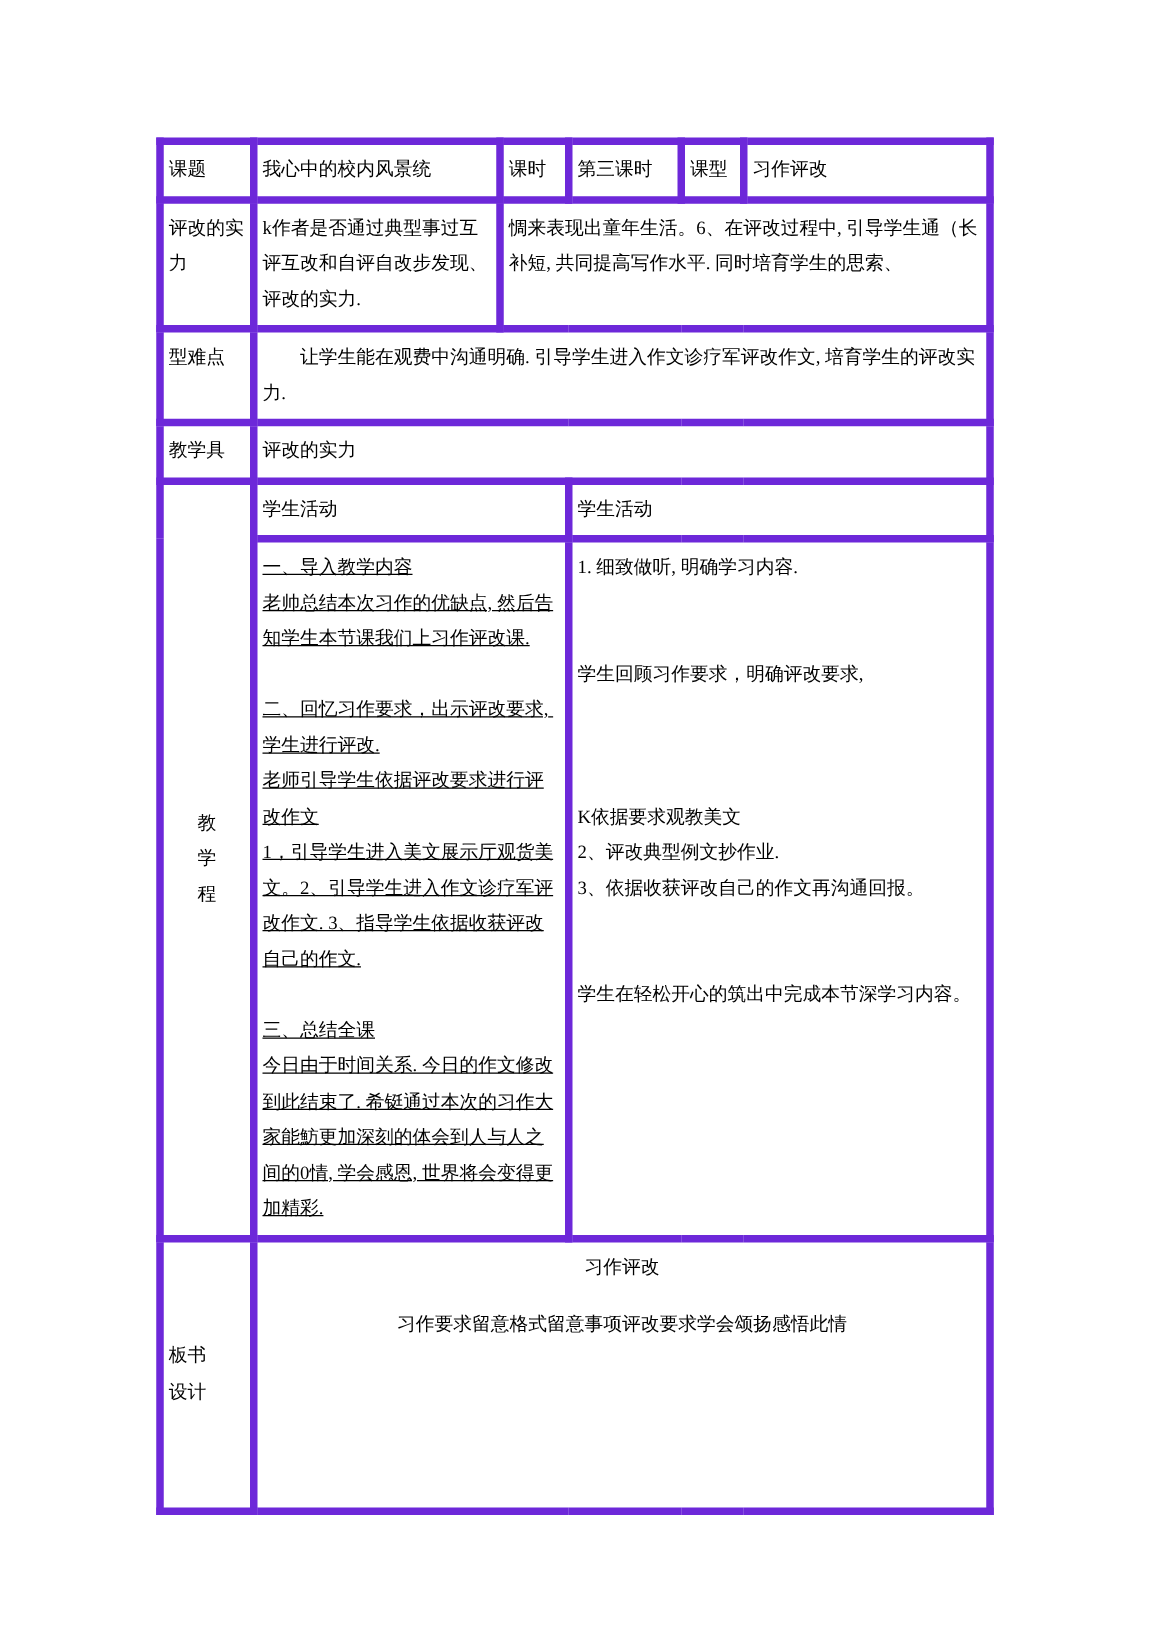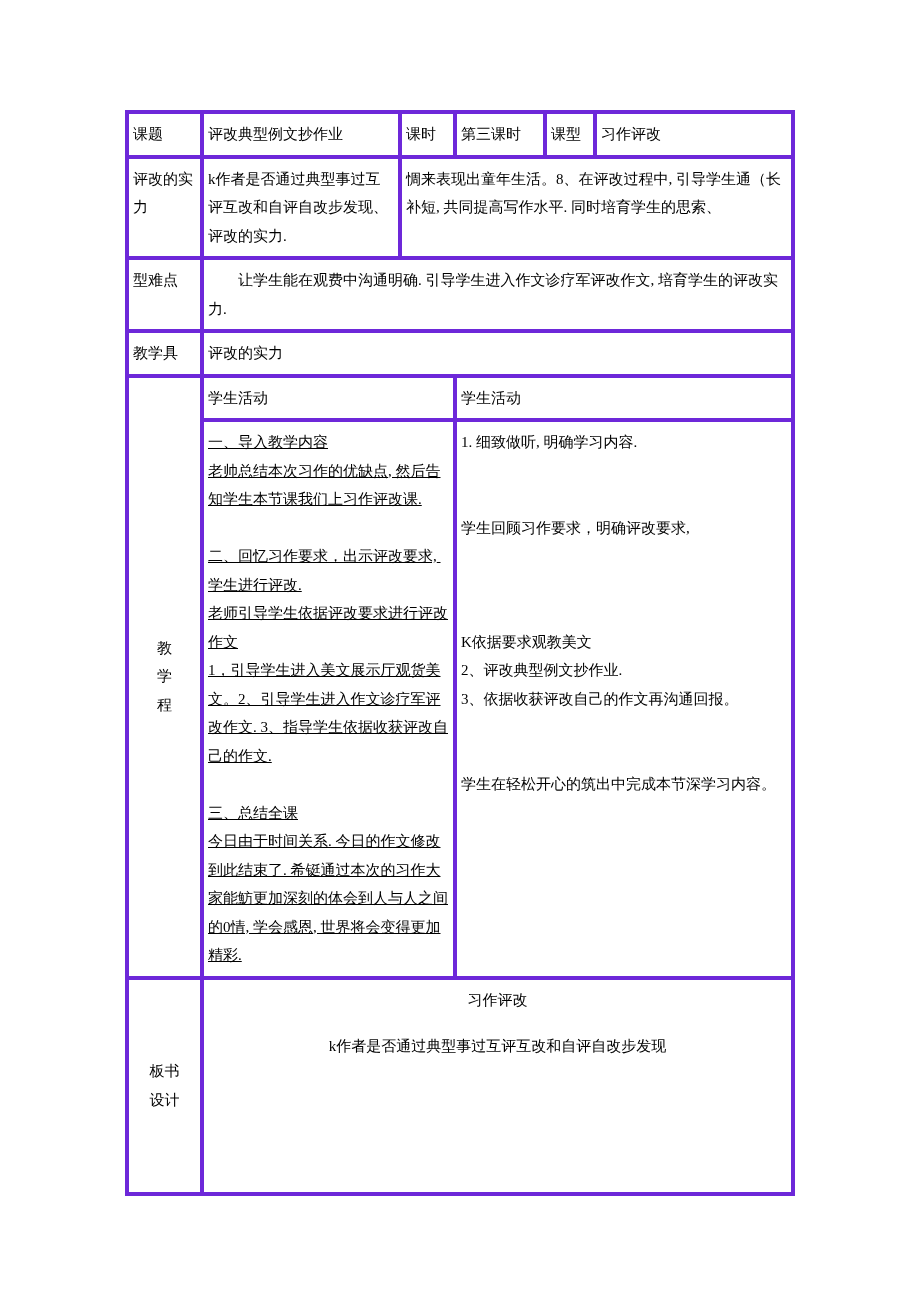--- a/index.html
+++ b/index.html
@@ -13,27 +13,26 @@
   }
   .page {
     padding: 110px 125px 40px 125px;
   }
   table.main {
     border-collapse: collapse;
     width: 100%;
     table-layout: fixed;
   }
   table.main td {
-    border: 4px solid #6d28d9;
+    border: 6px solid #6d28d9;
     padding: 6px 4px;
     vertical-align: top;
     line-height: 1.9;
   }
   .center {
-    text-align: center;
   }
   .vcenter {
     vertical-align: middle !important;
   }
   .vertical-label {
     text-align: center;
     vertical-align: middle !important;
     line-height: 4;
   }
   .board-title {
@@ -58,31 +57,31 @@
     <col>
     <col style="width:55px">
     <col style="width:90px">
     <col style="width:50px">
     <col>
   </colgroup>
 
   <tbody>
         <tr>
     <td>课题</td>
-    <td>评改典型例文抄作业</td>
+    <td>我心中的校内风景统</td>
     <td>课时</td>
     <td>第三课时</td>
     <td>课型</td>
     <td>习作评改</td>
   </tr>
 
   <tr>
     <td>评改的实力</td>
     <td>k作者是否通过典型事过互评互改和自评自改步发现、评改的实力.</td>
-    <td colspan="4">惆来表现出童年生活。8、在评改过程中, 引导学生通（长补短, 共同提高写作水平. 同时培育学生的思索、</td>
+    <td colspan="4">惆来表现出童年生活。6、在评改过程中, 引导学生通（长补短, 共同提高写作水平. 同时培育学生的思索、</td>
   </tr>
 
   <tr>
     <td>型难点</td>
     <td colspan="5" style="white-space:pre-wrap">        让学生能在观费中沟通明确. 引导学生进入作文诊疗军评改作文, 培育学生的评改实力.</td>
   </tr>
 
   <tr>
     <td>教学具</td>
     <td colspan="5">评改的实力</td>
@@ -121,19 +120,19 @@
 
 
 学生在轻松开心的筑出中完成本节深学习内容。</td>
   </tr>
 
   <tr>
     <td class="vcenter center" style="white-space:pre-line; height:200px;">板书
 设计</td>
     <td colspan="5">
       <div class="board-title">习作评改</div>
-      <div class="board-content">k作者是否通过典型事过互评互改和自评自改步发现</div>
+      <div class="board-content">习作要求留意格式留意事项评改要求学会颂扬感悟此情</div>
     </td>
   </tr>
 
 </tbody>
     </table>
 </div>
 
 </body></html>

